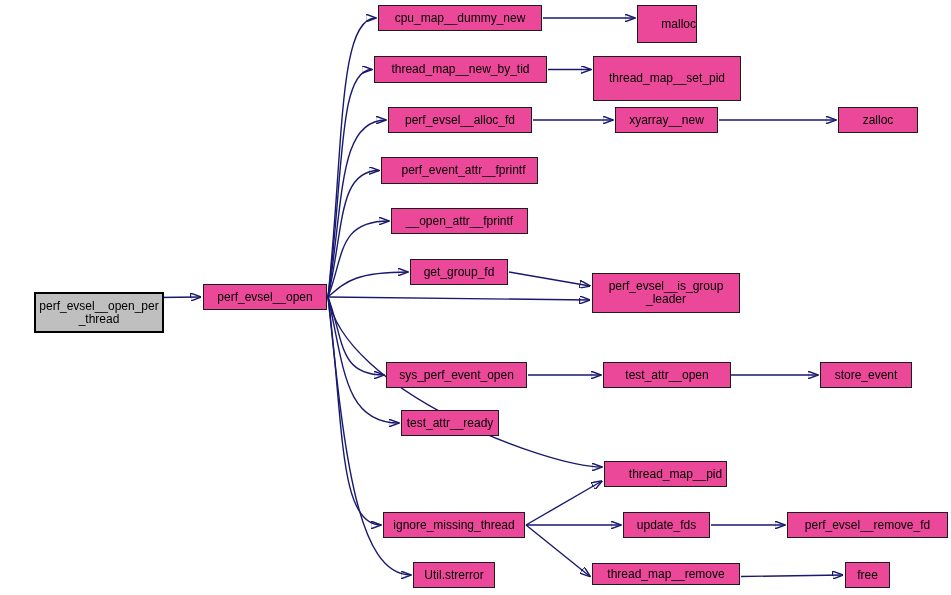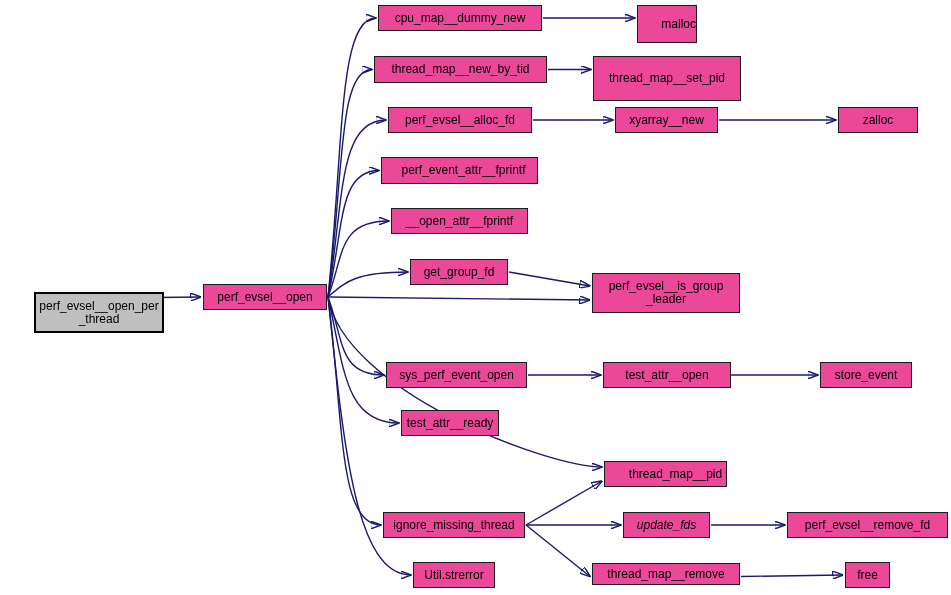--- a/index.html
+++ b/index.html
@@ -108,21 +108,21 @@
       </div>
       <div class="node" style="left: 401px; top: 410px; width: 98px; height: 26px; text-align: center;">
         <span>test_attr__ready</span>
       </div>
       <div class="node" style="left: 604px; top: 461px; width: 123px; height: 26px; padding-left: 20px;">
         <span>thread_map__pid</span>
       </div>
       <div class="node" style="left: 383px; top: 512px; width: 142px; height: 26px;">
         <span>ignore_missing_thread</span>
       </div>
-      <div class="node" style="left: 623px; top: 512px; width: 87px; height: 26px; font-style: italic;">
+      <div class="node" style="left: 623px; top: 512px; width: 87px; height: 26px;">
         <span>update_fds</span>
       </div>
       <div class="node" style="left: 787px; top: 512px; width: 161px; height: 26px;">
         <span>perf_evsel__remove_fd</span>
       </div>
       <div class="node" style="left: 413px; top: 562px; width: 82px; height: 26px;">
         <span>Util.strerror</span>
       </div>
       <div class="node" style="left: 592px; top: 563px; width: 148px; height: 22px;">
         <span>thread_map__remove</span>

